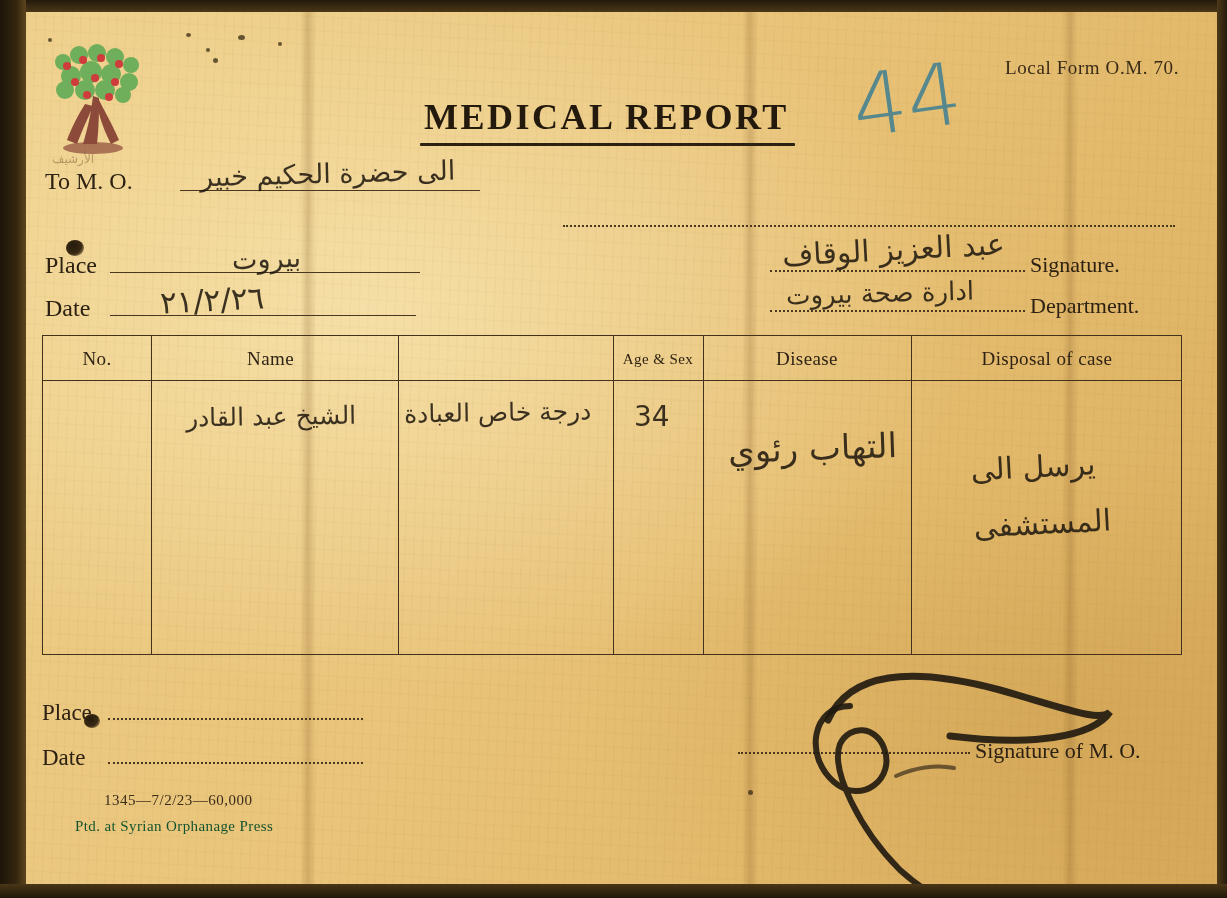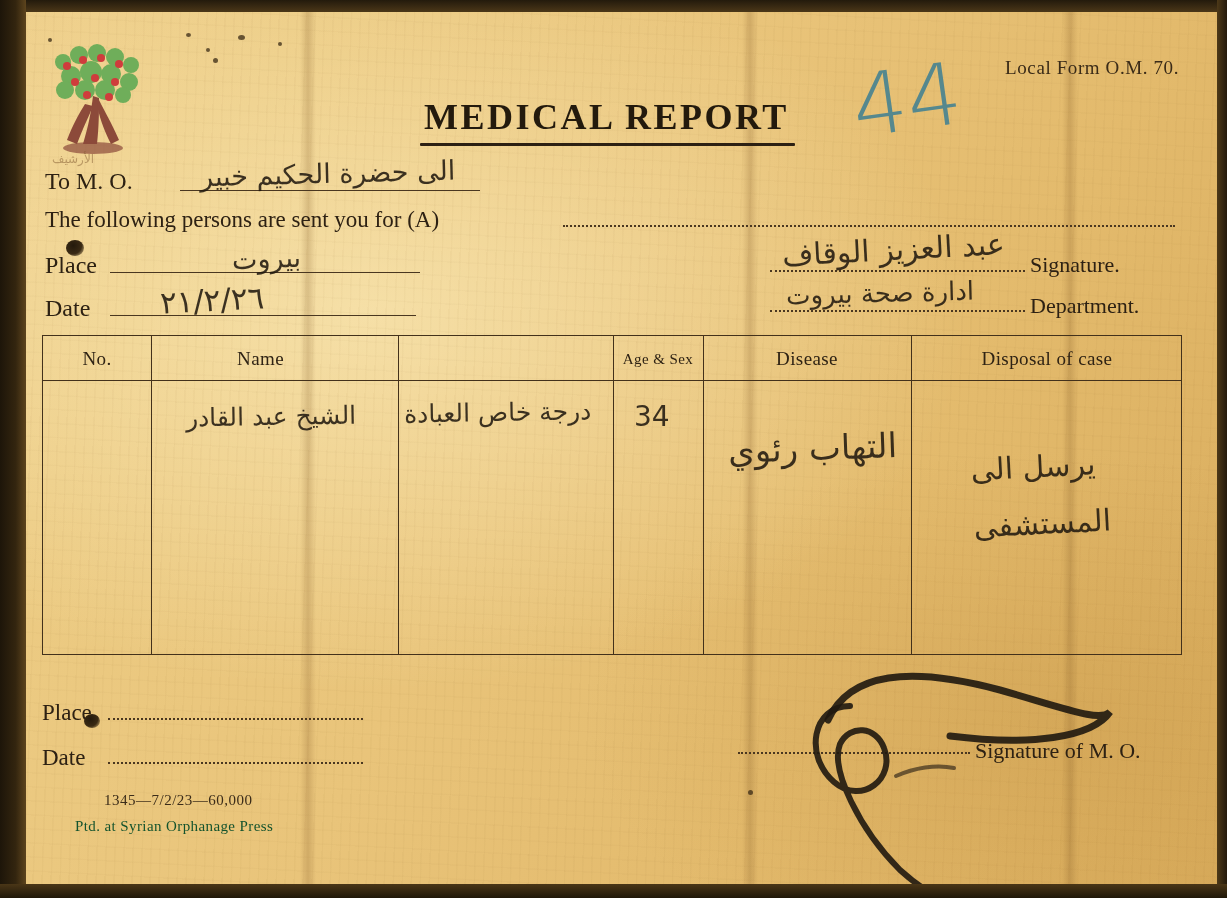--- a/index.html
+++ b/index.html
@@ -251,21 +251,20 @@
   <div id="logo-caption">الأرشيف</div>
 
   <div class="txt" id="form-code">Local Form O.M. 70.</div>
   <div class="txt" id="title">MEDICAL REPORT</div>
   <div id="title-rule"></div>
 
   <div class="txt" id="to-mo-label">To M. O.</div>
   <div class="solidline" id="line-to-mo"></div>
   <div class="ink" id="hw-to-mo">الى حضرة الحكيم خبير</div>
 
-  <div class="txt" id="line-a-label">The following persons are sent you for (A)</div>
   <div class="dots" id="dots-a"></div>
 
   <div class="txt" id="place-label-1">Place</div>
   <div class="solidline" id="line-place1"></div>
   <div class="ink" id="hw-place1">بيروت</div>
 
   <div class="txt" id="date-label-1">Date</div>
   <div class="solidline" id="line-date1"></div>
   <div class="ink" id="hw-date1">٢١/٢/٢٦</div>
 
@@ -281,21 +280,21 @@
 
   <div id="table">
     <div class="hline" style="top:44px;"></div>
     <div class="vline" style="left:108px;"></div>
     <div class="vline" style="left:355px;"></div>
     <div class="vline" style="left:570px;"></div>
     <div class="vline" style="left:660px;"></div>
     <div class="vline" style="left:868px;"></div>
 
     <div class="hdr" style="left:0px;width:108px;">No.</div>
-    <div class="hdr" style="left:94px;width:247px;">Name</div>
+    <div class="hdr" style="left:104px;width:247px;">Name</div>
     <div class="hdr" style="left:570px;width:90px;font-size:15px;top:15px;">Age &amp; Sex</div>
     <div class="hdr" style="left:660px;width:208px;">Disease</div>
     <div class="hdr" style="left:868px;width:272px;">Disposal of case</div>
   </div>
 
   <div class="ink" id="hw-name">الشيخ عبد القادر</div>
   <div class="ink" id="hw-grade">درجة خاص العبادة</div>
   <div class="ink" id="hw-age">34</div>
   <div class="ink" id="hw-disease">التهاب رئوي</div>
   <div class="ink" id="hw-disposal">يرسل الى

